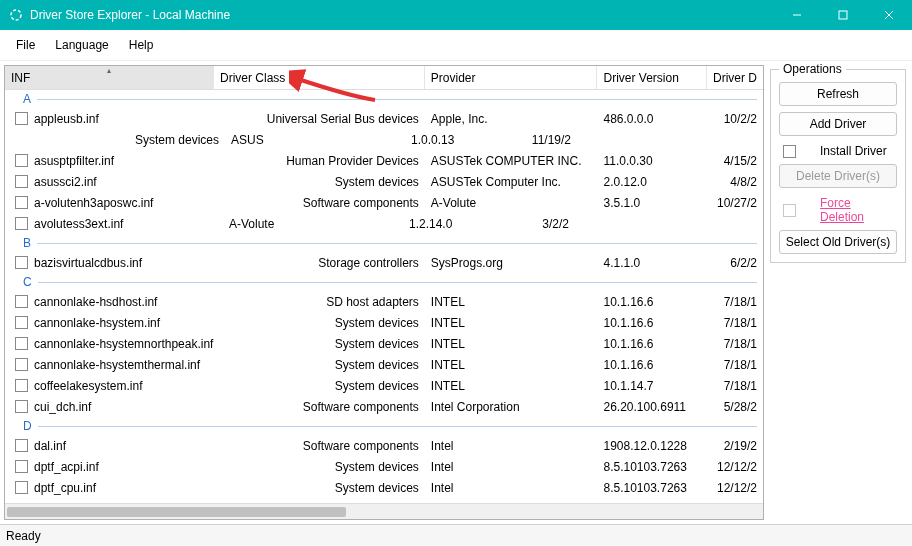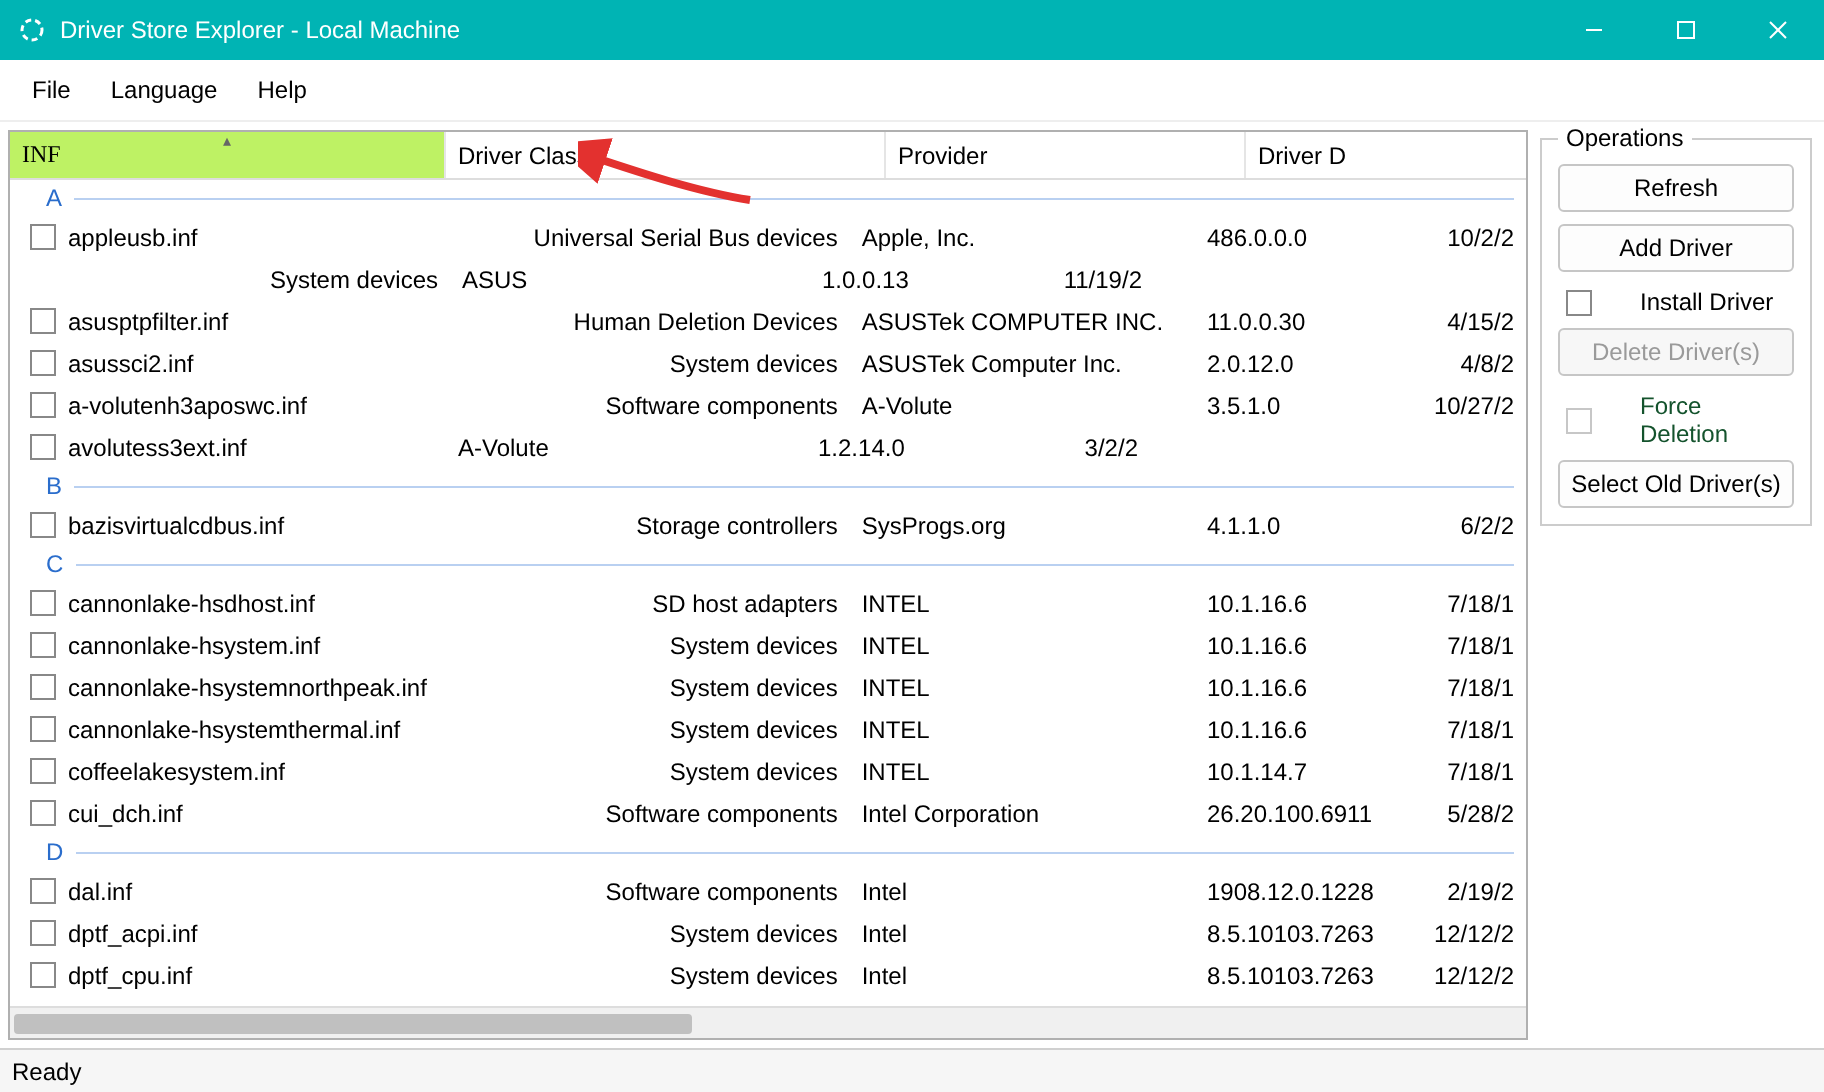--- a/index.html
+++ b/index.html
@@ -85,22 +85,21 @@
     display: flex;
     align-items: center;
     padding: 0 6px;
     border-right: 1px solid #e5e5e5;
     position: relative;
     cursor: pointer;
     white-space: nowrap;
     overflow: hidden;
   }
   .grid-header .col.sorted {
-    background: #bef264;
-    font-family: Liberation Serif, serif;
+    background: #e5e5e5;
   }
   .sort-glyph {
     position: absolute;
     top: 0;
     left: 50%;
     transform: translateX(-50%);
     font-size: 8px;
     color: #666;
   }
   .grid-body {
@@ -198,21 +197,21 @@
     color: #9a9a9a;
     background: #f7f7f7;
     cursor: default;
   }
   .chk-row {
     display: flex;
     align-items: center;
     margin-top: 8px;
     gap: 18px;
   }
-  .chk-row.disabled { color: #14532d; }
+  .chk-row.disabled { color: #ec4899; text-decoration: underline; }
   .statusbar {
     height: 22px;
     border-top: 1px solid #d0d0d0;
     display: flex;
     align-items: center;
     padding: 0 6px;
     background: #f6f6f6;
   }
   .grid-body::-webkit-scrollbar { width: 16px; }
   .grid-body::-webkit-scrollbar-track { background: #f0f0f0; }
@@ -267,20 +266,23 @@
         <div class="col col-inf sorted">
           <span>INF</span>
           <span class="sort-glyph">▴</span>
         </div>
         <div class="col col-class">
           <span>Driver Class</span>
         </div>
         <div class="col col-prov">
           <span>Provider</span>
         </div>
+        <div class="col col-ver">
+          <span>Driver Version</span>
+        </div>
         <div class="col col-date" style="border-right:none;">
           <span>Driver D</span>
         </div>
       </div>
 
       <svg class="arrow-annot" style="left:284px; top:0px;" width="90" height="40" viewBox="0 0 90 40">
         <defs>
             <marker id="ah" markerWidth="8" markerHeight="8" refX="2" refY="3" orient="auto">
               <path d="M0,0 L0,6 L7,3 z" fill="#e3312f"></path>
             </marker>
@@ -308,21 +310,21 @@
               <div class="cell col-class">System devices</div>
               <div class="cell col-prov">ASUS</div>
               <div class="cell col-ver">1.0.0.13</div>
               <div class="cell col-date">11/19/2</div>
             </div>
             <div class="data-row">
               <div class="cell col-inf">
                 <span class="checkbox"></span>
                 <span>asusptpfilter.inf</span>
               </div>
-              <div class="cell col-class">Human Deletion Devices</div>
+              <div class="cell col-class">Human Provider Devices</div>
               <div class="cell col-prov">ASUSTek COMPUTER INC.</div>
               <div class="cell col-ver">11.0.0.30</div>
               <div class="cell col-date">4/15/2</div>
             </div>
             <div class="data-row">
               <div class="cell col-inf">
                 <span class="checkbox"></span>
                 <span>asussci2.inf</span>
               </div>
               <div class="cell col-class">System devices</div>

